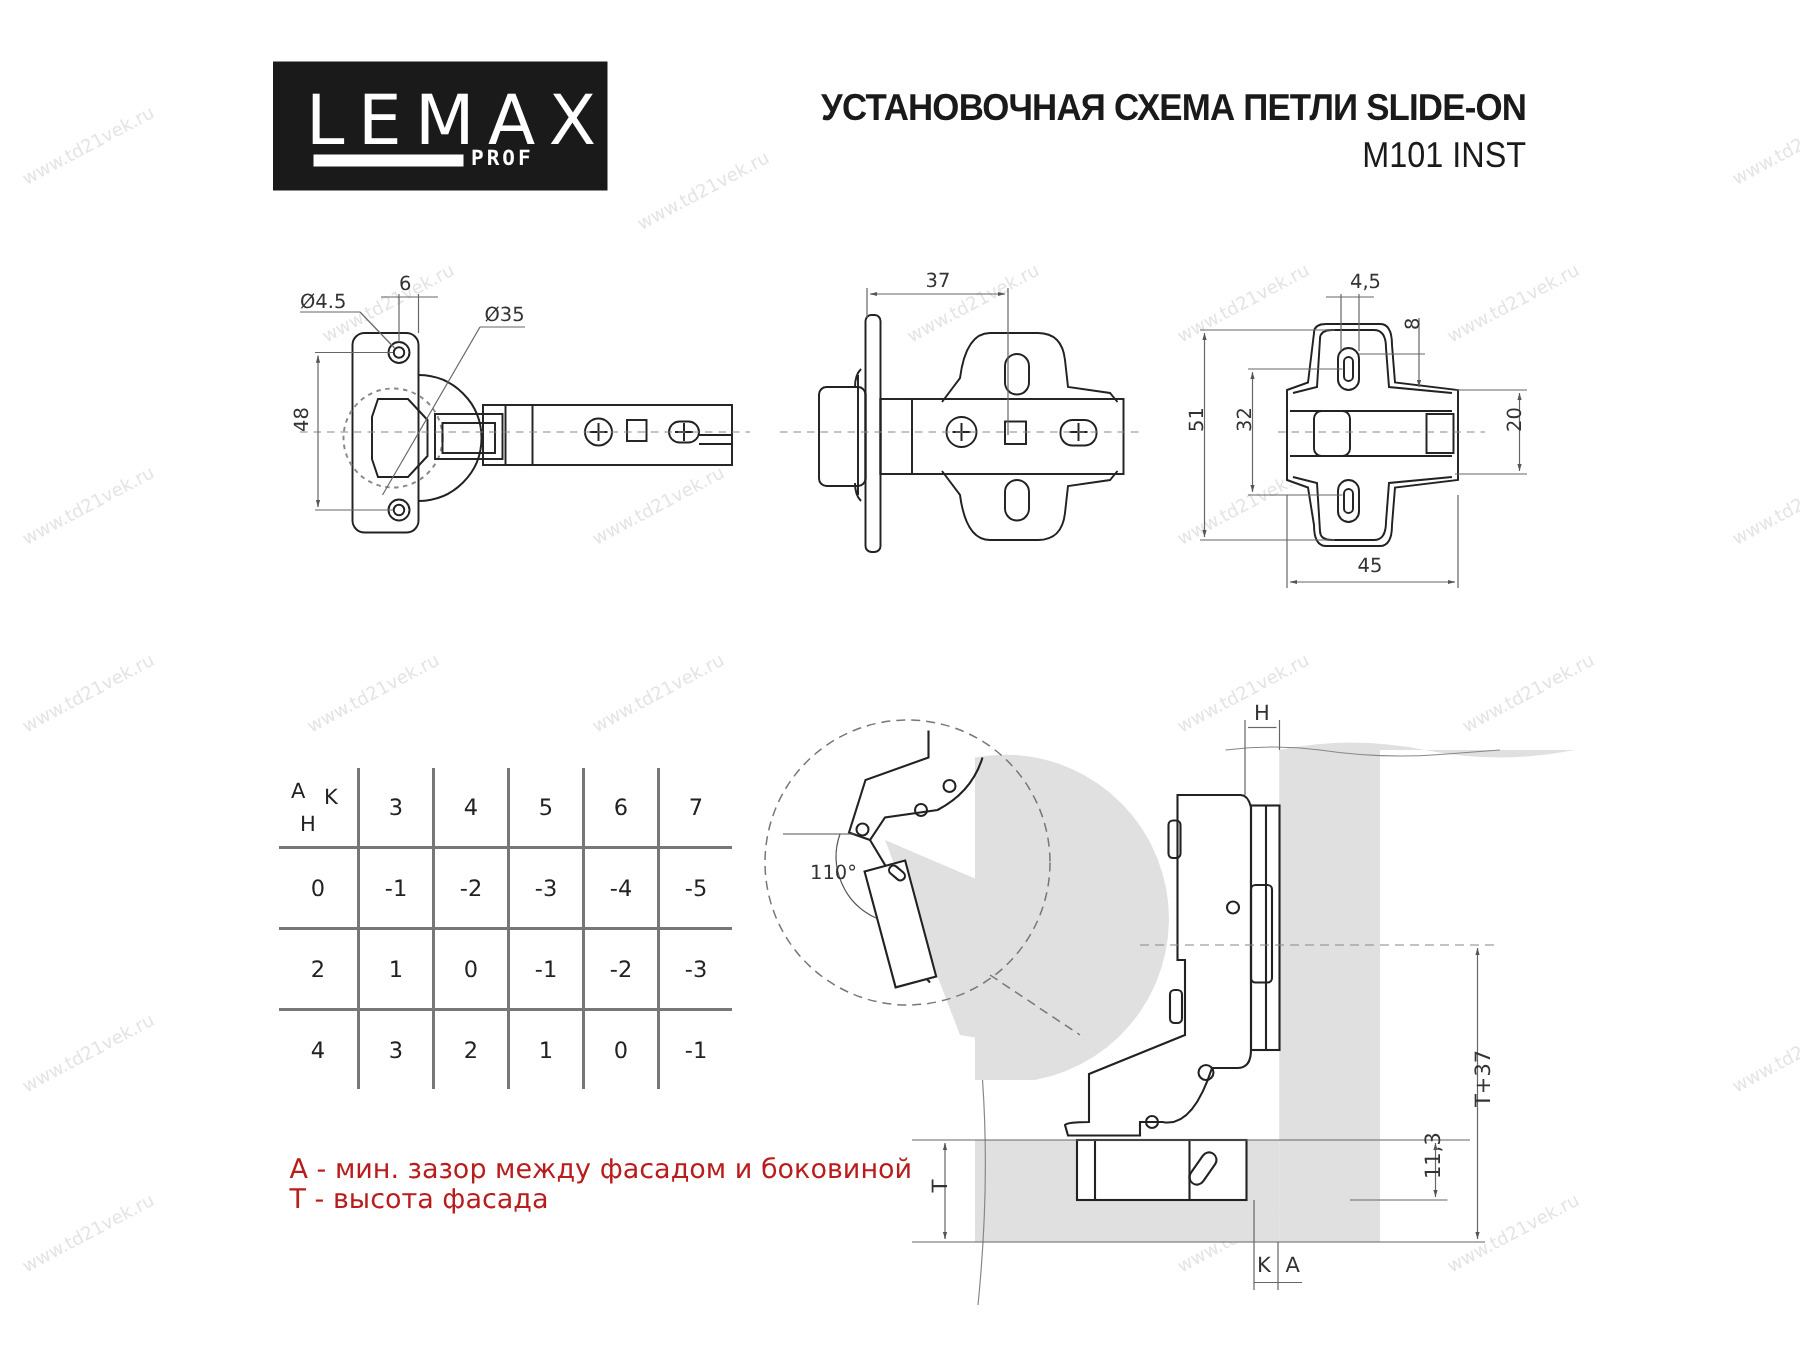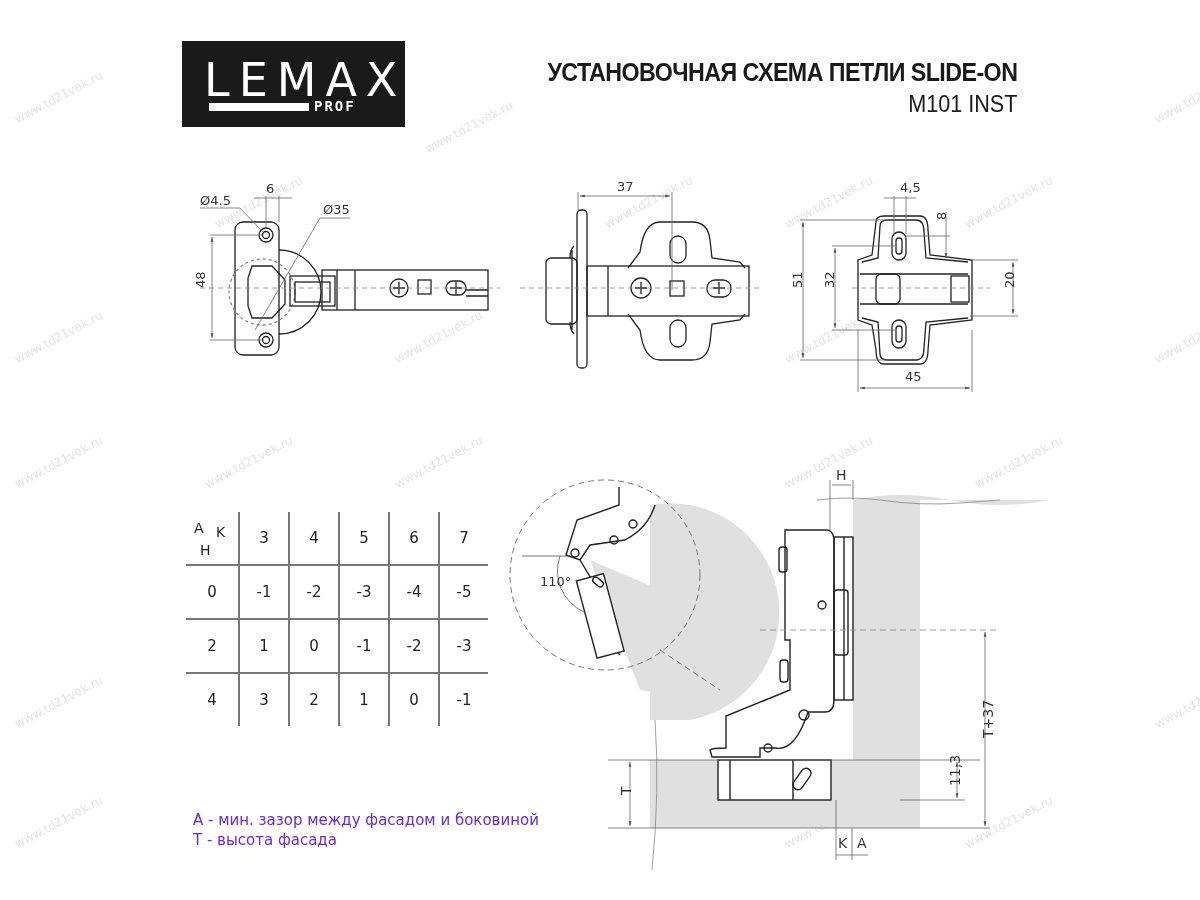--- a/index.html
+++ b/index.html
@@ -15,21 +15,21 @@
   svg text { font-family: "DejaVu Sans", sans-serif; fill: #333; }
   .tbl { left: 186px; top: 512px; border-collapse: collapse; }
   .tbl td { width: 48px; height: 52px; text-align: center; font-size: 15px; color: #222; padding: 0; }
   .tbl td.first { width: 52px; }
   .tbl tr + tr td { border-top: 2px solid #777; }
   .tbl td + td { border-left: 2px solid #777; }
   .corner { position: relative; }
   .corner .a { position: absolute; left: 8px; top: 8px; font-size: 14px; }
   .corner .k { position: absolute; left: 30px; top: 12px; font-size: 14px; }
   .corner .h { position: absolute; left: 14px; top: 30px; font-size: 14px; }
-  .legend { left: 193px; top: 810px; font-size: 15px; line-height: 20px; color: #6d28d9; }
+  .legend { left: 193px; top: 770px; font-size: 18px; line-height: 20px; color: #b91c1c; }
   .wm { position: absolute; color: #e4e4e4; font-size: 12px; transform: rotate(-28deg); white-space: nowrap; pointer-events: none; }
 </style>
 </head>
 <body>
 
 <div>
   <span class="wm" style="left:10px;top:90px">www.td21vek.ru</span>
   <span class="wm" style="left:210px;top:195px">www.td21vek.ru</span>
   <span class="wm" style="left:420px;top:120px">www.td21vek.ru</span>
   <span class="wm" style="left:600px;top:195px">www.td21vek.ru</span>

